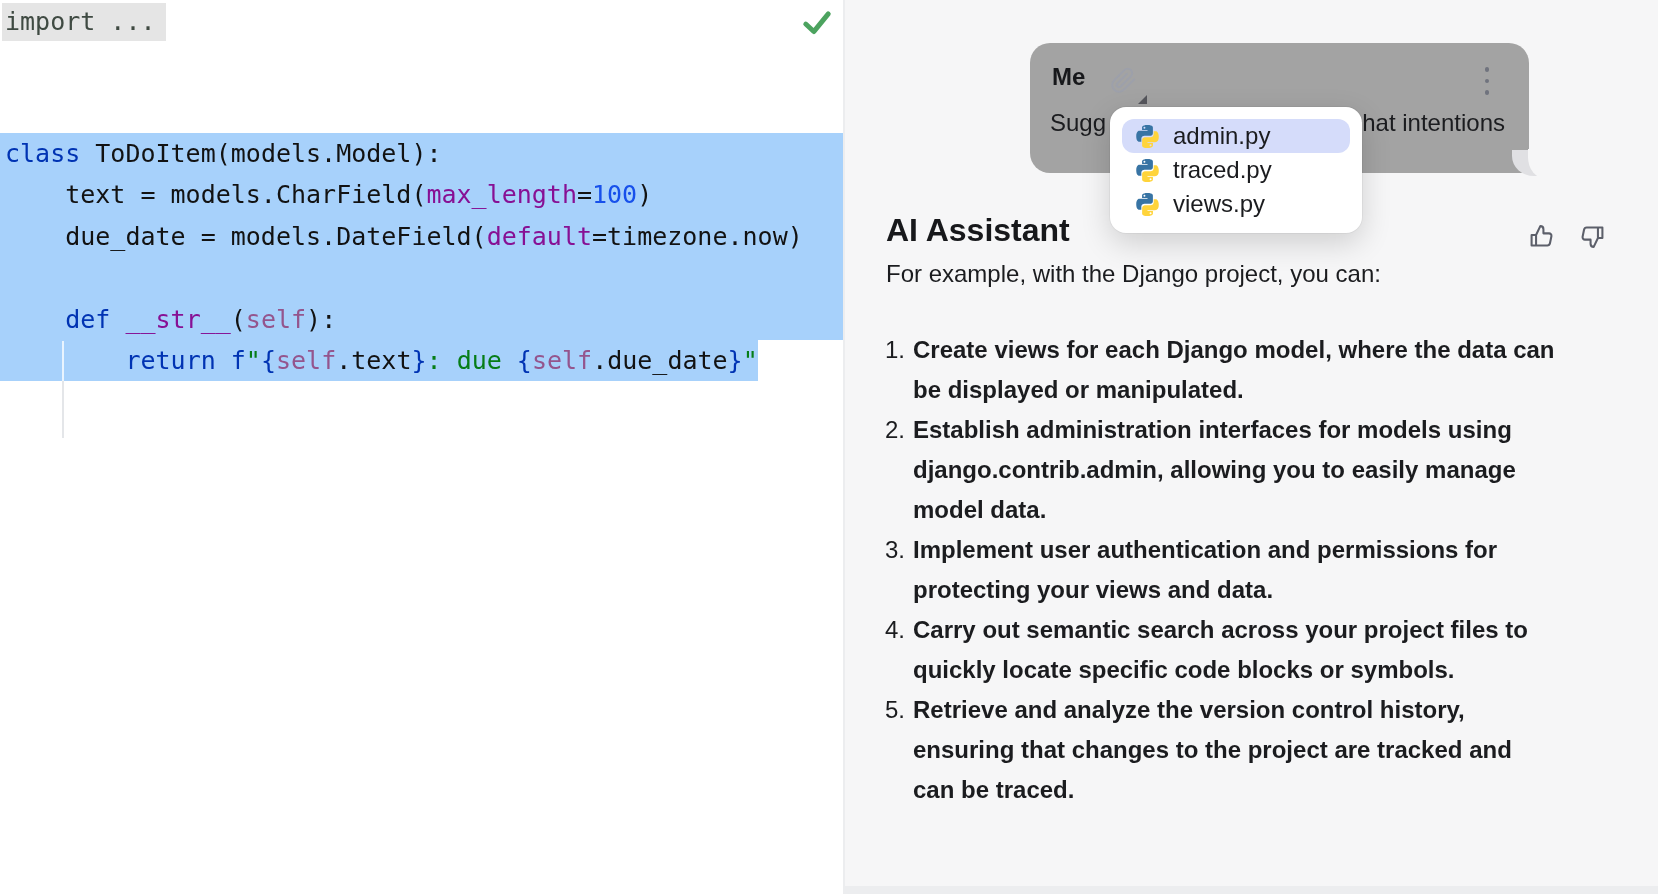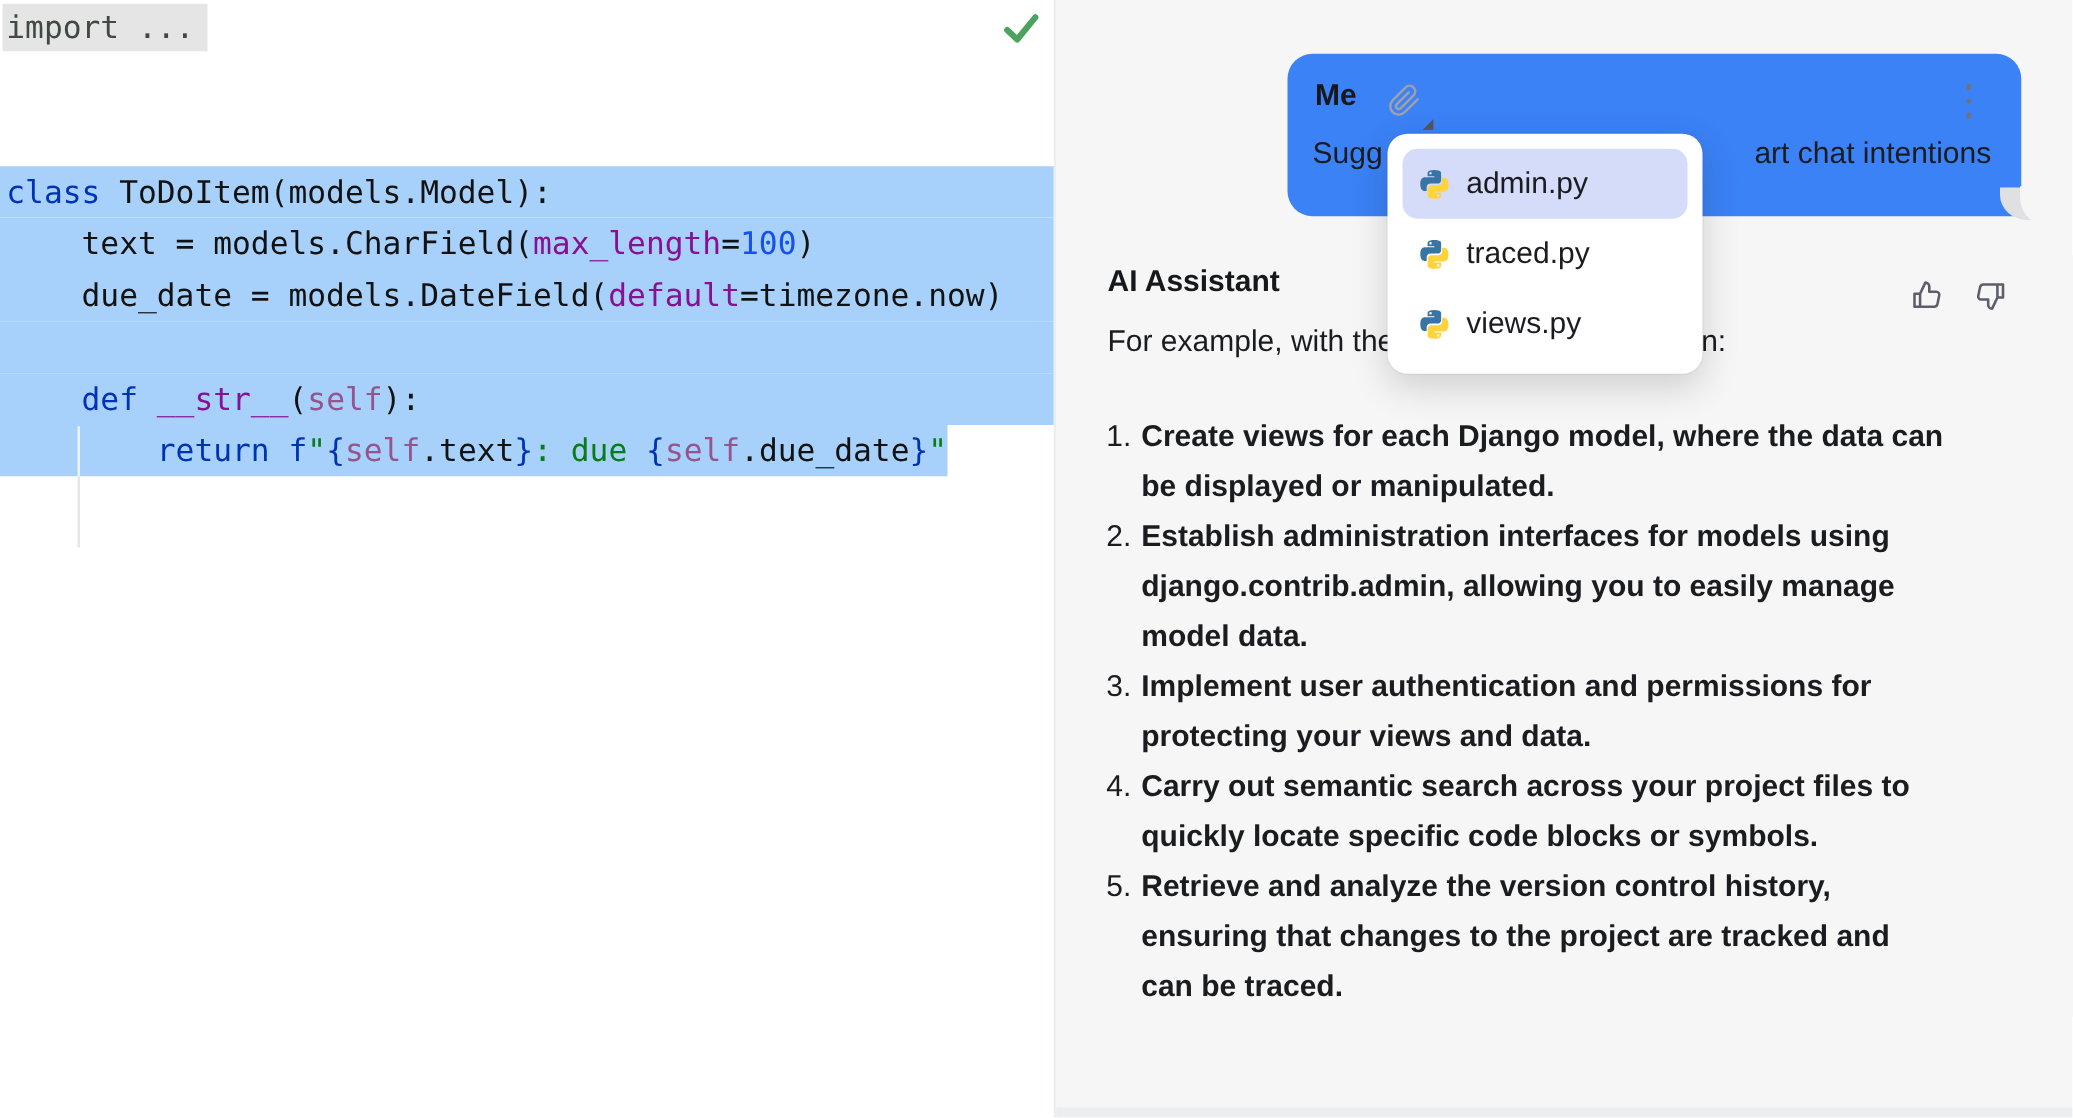--- a/index.html
+++ b/index.html
@@ -31,43 +31,43 @@
   .selfc  { color:#94558D; }
   .str    { color:#067D17; }
   .br     { color:#0033B3; }
 
   .guide-a { position:absolute; left:62px; top:341px; width:2px; height:40px; background:rgba(255,255,255,.75); }
   .guide-b { position:absolute; left:62px; top:381px; width:2px; height:57px; background:#E4E6E9; }
 
   
   .chat { position:absolute; left:845px; top:0; width:813px; height:894px; background:#F6F6F7; }
 
-  .bubble { position:absolute; left:185px; top:43px; width:587px; height:130px;
-            background:#3b82f6; border-radius:20px 20px 6px 20px; }
+  .bubble { position:absolute; left:185px; top:43px; width:499px; height:130px;
+            background:#a3a3a3; border-radius:20px 20px 6px 20px; }
   .tail-a { position:absolute; right:-9px; bottom:-3px; width:26px; height:26px;
             background:#E0E0E3; border-bottom-left-radius:22px 20px; }
   .tail-b { position:absolute; right:-17px; bottom:-6px; width:18px; height:30px;
             background:#F6F6F7; border-bottom-left-radius:18px 22px; }
   .me-name { position:absolute; left:22px; top:20px; font-size:24px; font-weight:bold; color:#17181B; }
   .clip { position:absolute; left:80px; top:24px; }
   .clip-tri { position:absolute; left:108px; top:52px; width:9px; height:9px; background:#55565C;
               clip-path:polygon(100% 0, 100% 100%, 0 100%); }
   .kebab { position:absolute; right:40px; top:24px; display:flex; flex-direction:column; gap:7px; cursor:pointer; }
   .kebab i { width:4.5px; height:4.5px; border-radius:50%; background:#70737E; }
   .msg-start { position:absolute; left:20px; top:66px; font-size:24px; color:#1B1C1F;text-align:right; }
   .msg-end { position:absolute; right:24px; top:66px; font-size:24px; color:#1B1C1F; }
 
   .popup { position:absolute; left:265px; top:107px; width:252px; padding:12px 12px; z-index:5;
            background:#fff; border-radius:16px;
            box-shadow:0 10px 30px rgba(0,0,0,.16), 0 0 0 1px rgba(0,0,0,.04); }
-  .popup-item { display:flex; align-items:center; gap:12px; height:56px; padding:0 12px;
+  .popup-item { display:flex; align-items:center; gap:12px; height:34px; padding:0 12px;
                 border-radius:12px; font-size:24px; color:#1B1C1F; cursor:pointer; }
   .popup-item.selected { background:#D5DCFA; }
 
-  .ai-name { position:absolute; left:41px; top:212px; font-size:24px; font-weight:bold; color:#17181B; }
+  .ai-name { position:absolute; left:41px; top:212px; font-size:32px; font-weight:bold; color:#17181B; }
   .thumbs { position:absolute; right:51px; top:222px; display:flex; gap:22px; }
   .thumbs svg { cursor:pointer; }
 
   .intro { position:absolute; left:41px; top:254px; width:660px; font-size:24px;
            line-height:40px; color:#1B1C1F; }
 
   .ai-list { position:absolute; left:40px; top:330px; width:680px; }
   .li { display:flex; font-size:24px; line-height:40px; color:#1B1C1F; }
   .li .n { flex:0 0 28px; }
   .li .t { width:645px;font-weight:bold; }

